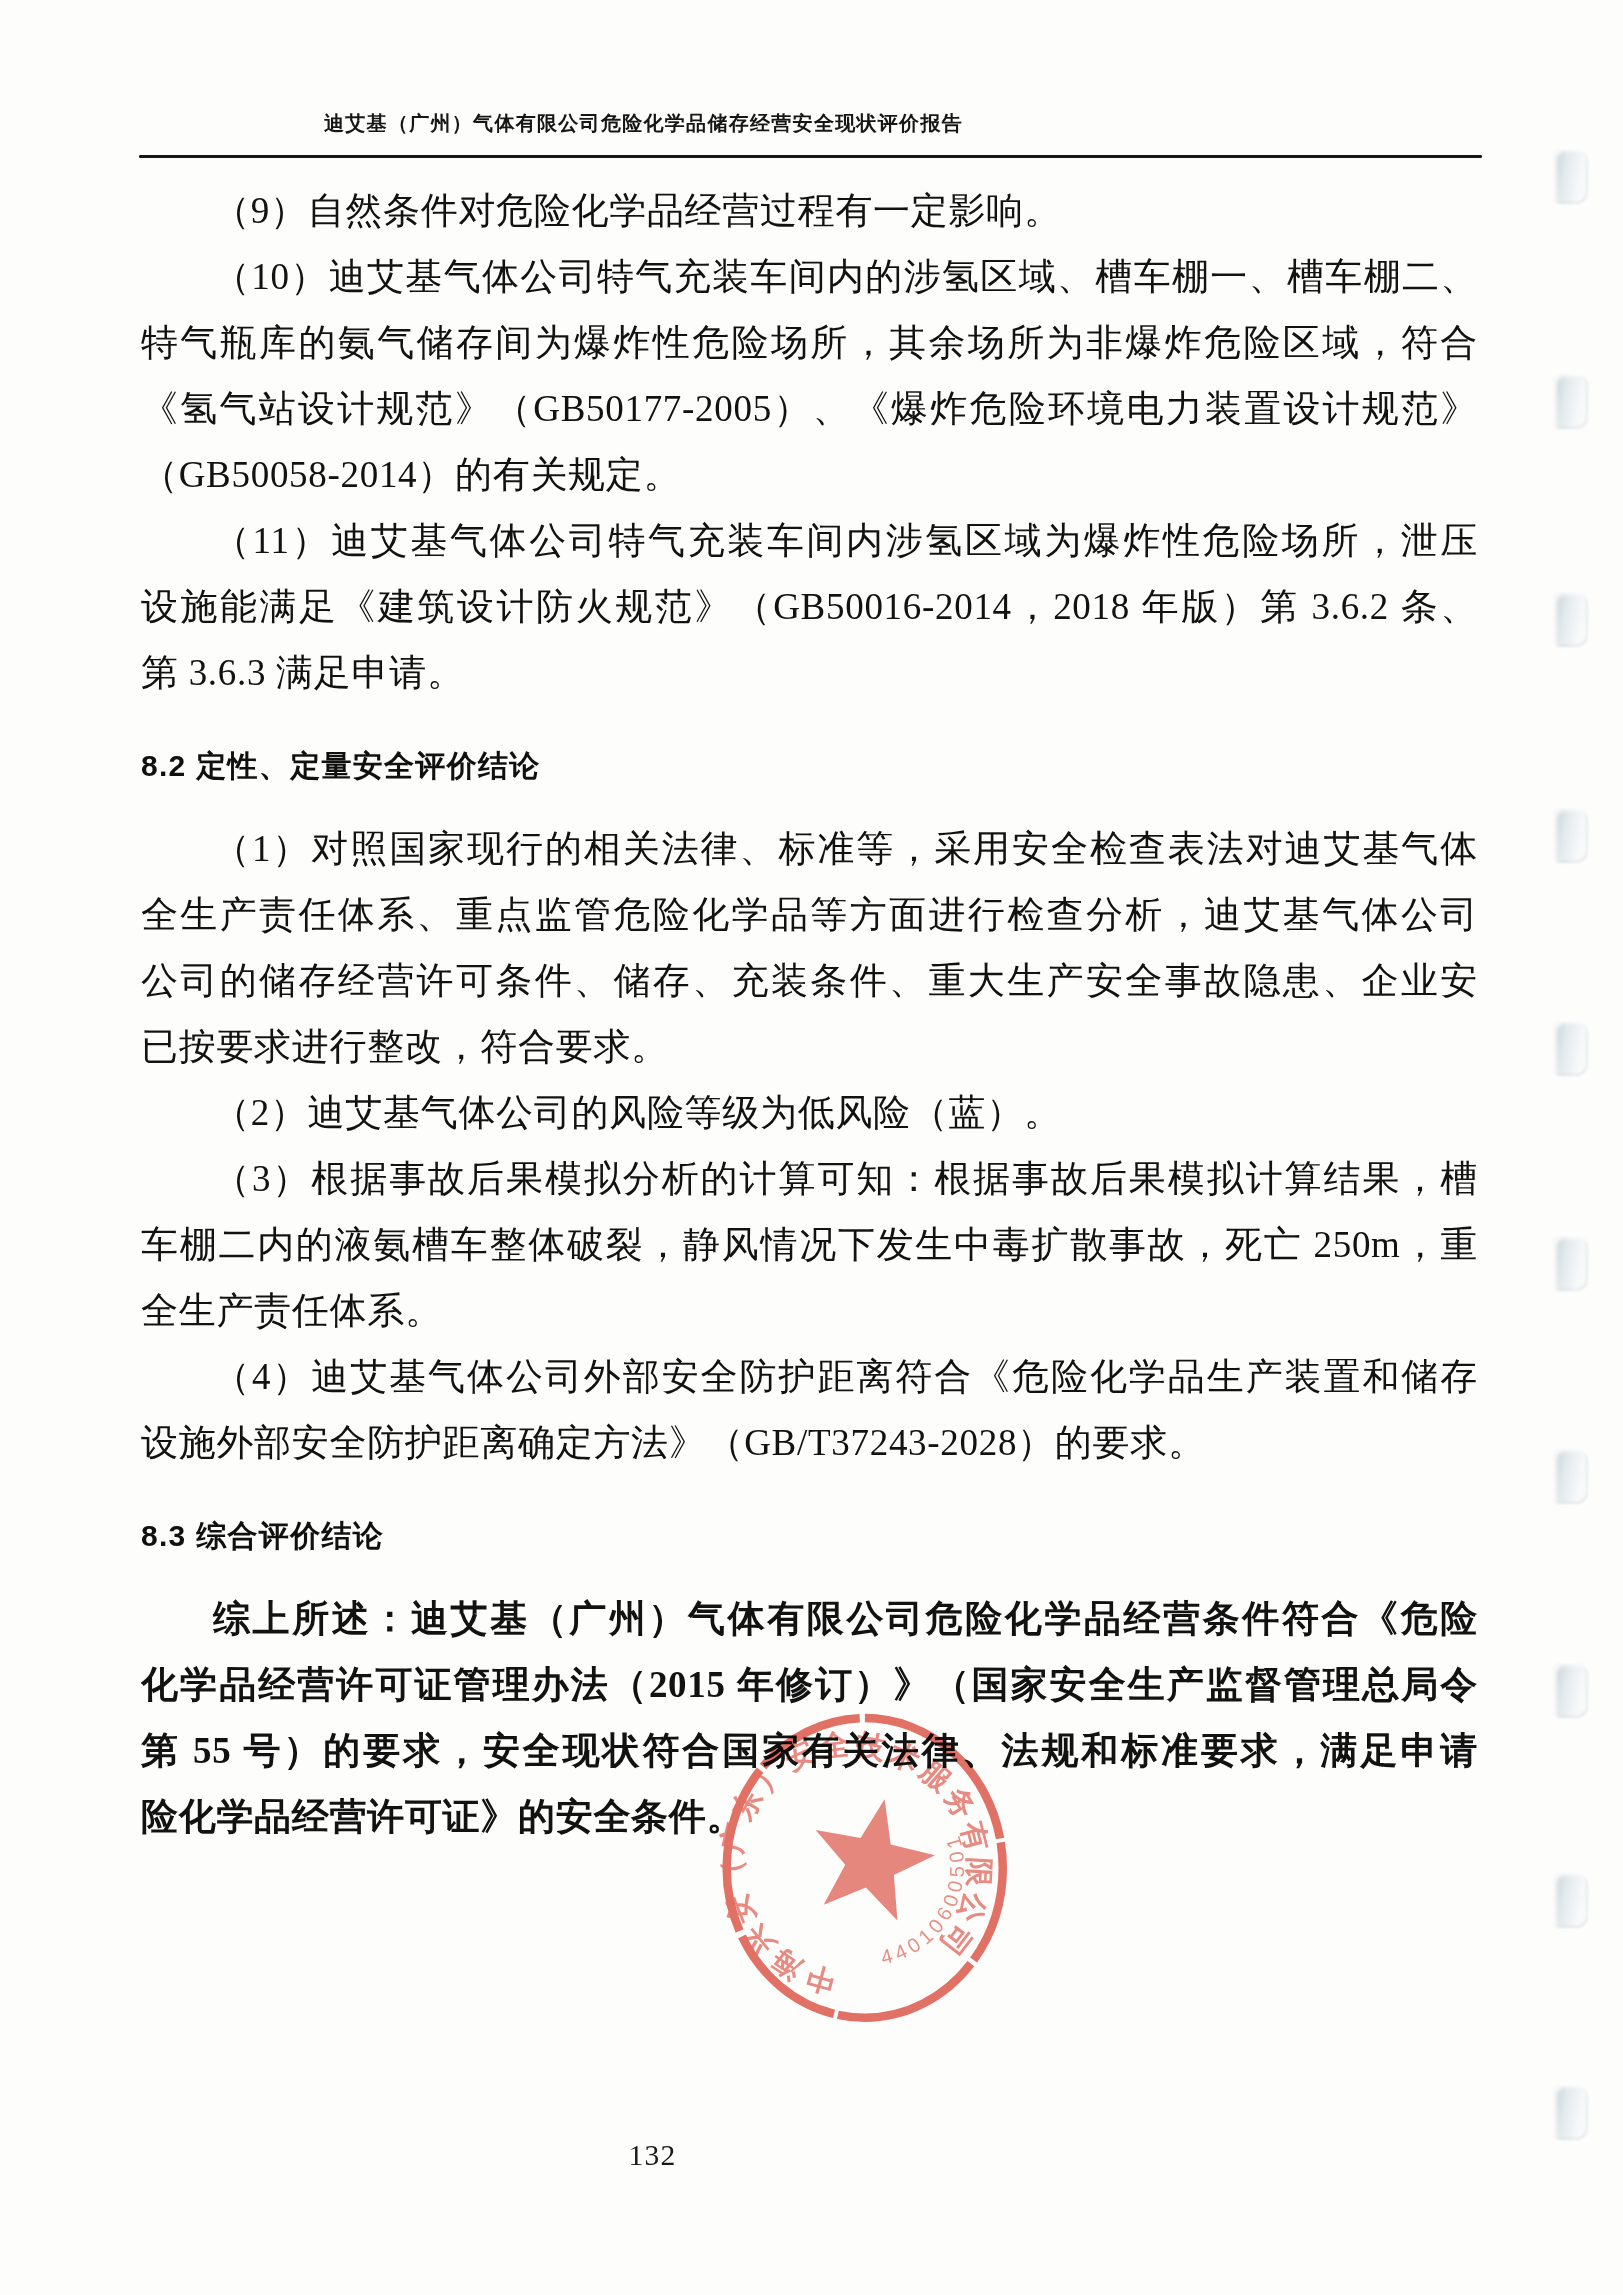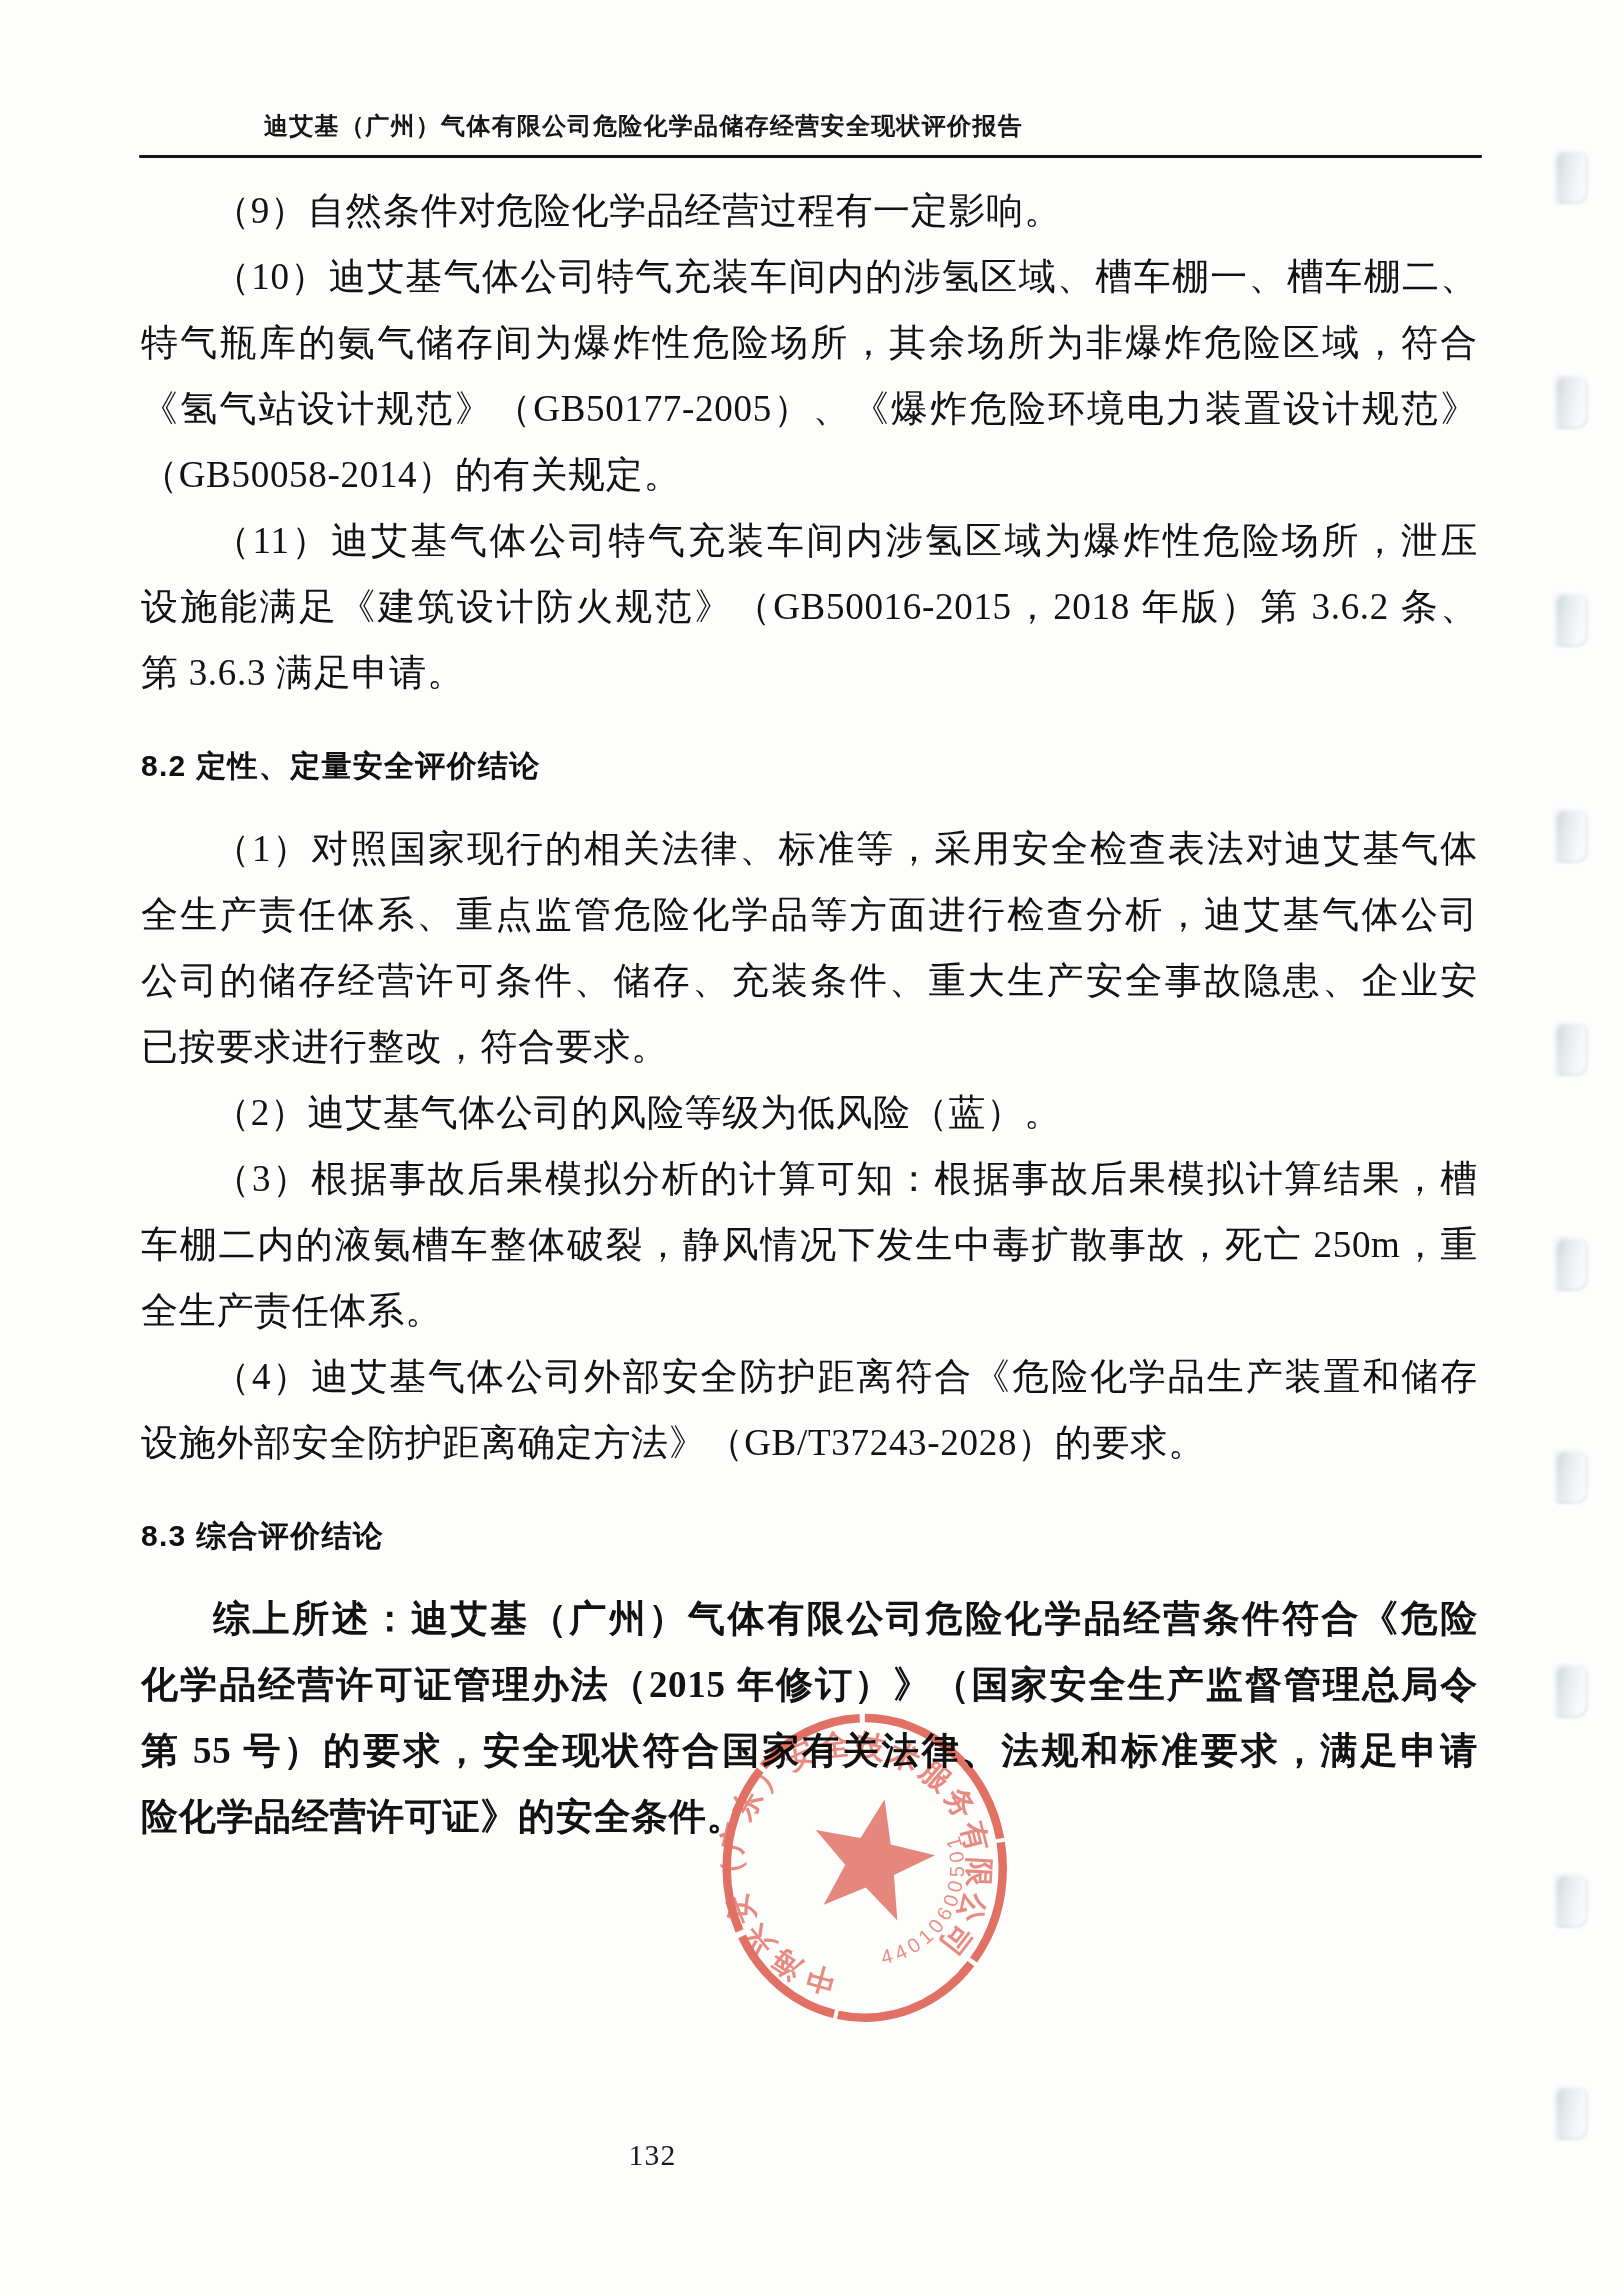--- a/index.html
+++ b/index.html
@@ -5,21 +5,21 @@
   html,body{margin:0;padding:0;}
   body{
     width:1623px;height:2295px;position:relative;
     background:#fdfdfc;overflow:hidden;
     font-family:"Liberation Serif","DejaVu Serif",serif;
     color:#121212;
   }
   
   .hdr{
     position:absolute;top:110px;left:0;width:1287px;
-    text-align:center;font-size:24px;font-weight:700;
+    text-align:center;font-size:20px;font-weight:700;
     letter-spacing:1.3px;color:#161616;
   }
   .hrule{
     position:absolute;top:155px;left:139px;width:1343px;height:3.3px;
     background:#161616;border-radius:1.3px;
   }
   
   .col{
     position:absolute;left:141px;top:178px;width:1337px;
   }
@@ -72,21 +72,21 @@
 
   <div>
     <div class="line full ind">（10）迪艾基气体公司特气充装车间内的涉氢区域、槽车棚一、槽车棚二、</div>
     <div class="line full">特气瓶库的氨气储存间为爆炸性危险场所，其余场所为非爆炸危险区域，符合</div>
     <div class="line full">《氢气站设计规范》（GB50177-2005）、《爆炸危险环境电力装置设计规范》</div>
     <div class="line last">（GB50058-2014）的有关规定。</div>
   </div>
 
   <div>
     <div class="line full ind">（11）迪艾基气体公司特气充装车间内涉氢区域为爆炸性危险场所，泄压</div>
-    <div class="line full">设施能满足《建筑设计防火规范》（GB50016-2015，2018 年版）第 3.6.2 条、</div>
+    <div class="line full">设施能满足《建筑设计防火规范》（GB50016-2014，2018 年版）第 3.6.2 条、</div>
     <div class="line last">第 3.6.3 满足申请。</div>
   </div>
 
   <div class="h2">8.2 定性、定量安全评价结论</div>
 
   <div>
     <div class="line full ind">（1）对照国家现行的相关法律、标准等，采用安全检查表法对迪艾基气体</div>
     <div class="line full">全生产责任体系、重点监管危险化学品等方面进行检查分析，迪艾基气体公司</div>
     <div class="line full">公司的储存经营许可条件、储存、充装条件、重大生产安全事故隐患、企业安</div>
     <div class="line last">已按要求进行整改，符合要求。</div>

